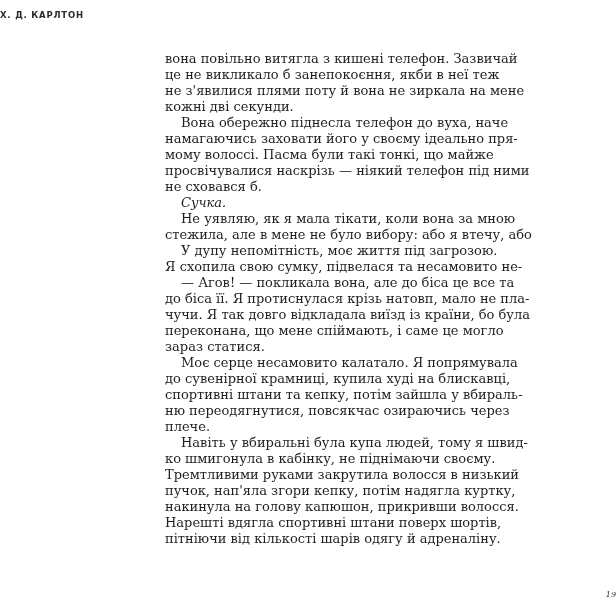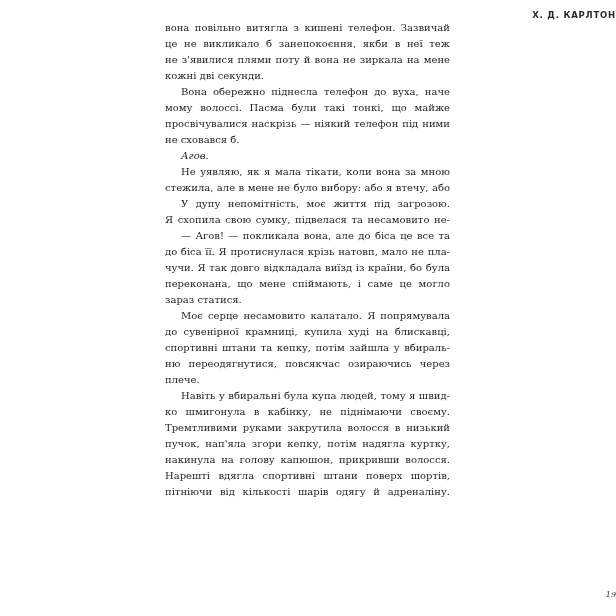--- a/index.html
+++ b/index.html
@@ -1,25 +1,25 @@
 <!DOCTYPE html>
 <html><head>
 <meta charset="utf-8">
 <style>
   html, body { margin: 0; padding: 0; background: #ffffff; }
   body { width: 616px; height: 616px; position: relative; overflow: hidden; }
   .page { position: absolute; left: 0; top: 0; width: 616px; height: 616px; background: #fff; }
   .running-head {
-    position: absolute; top: 10px; left: 0; width: 616px; text-align: right;
+    position: absolute; top: 10px; left: 0; width: 616px; text-align: left;
     font-family: "DejaVu Sans", sans-serif; font-weight: bold; font-size: 8.5px;
     letter-spacing: 0.8px; color: #2a2a2a;
   }
   .body-text {
-    position: absolute; left: 165px; top: 20px; width: 285px;
-    font-family: "DejaVu Serif", serif; font-size: 10px; line-height: 16px;
+    position: absolute; left: 165px; top: 51px; width: 285px;
+    font-family: "DejaVu Serif", serif; font-size: 13px; line-height: 16px;
     color: #1f1f1f; text-align: justify; text-align-last: left;
     hyphens: manual;
   }
   .line { display: block; text-align: justify; text-align-last: justify; white-space: nowrap; }
   .line.last { text-align-last: left; }
   .line.ind { padding-left: 16px; }
   .folio {
     position: absolute; top: 590px; left: 0; width: 616px; text-align: right;
     font-family: "DejaVu Serif", serif; font-style: italic; font-size: 8px; color: #333;
   }
@@ -29,24 +29,25 @@
 
 <div class="page">
   <div class="running-head">Х. Д. КАРЛТОН</div>
 
   <div class="body-text">
     <span class="line">вона повільно витягла з кишені телефон. Зазвичай</span>
     <span class="line">це не викликало б занепокоєння, якби в неї теж</span>
     <span class="line">не з'явилися плями поту й вона не зиркала на мене</span>
     <span class="line last">кожні дві секунди.</span>
     <span class="line ind">Вона обережно піднесла телефон до вуха, наче</span>
+    <span class="line">намагаючись заховати його у своєму ідеально пря-</span>
     <span class="line">мому волоссі. Пасма були такі тонкі, що майже</span>
     <span class="line">просвічувалися наскрізь — ніякий телефон під ними</span>
     <span class="line last">не сховався б.</span>
-    <span class="line ind last" style="font-style: italic;">Агов.</span>
+    <span class="line ind last" style="font-style: italic;">Сучка.</span>
     <span class="line ind">Не уявляю, як я мала тікати, коли вона за мною</span>
     <span class="line">стежила, але в мене не було вибору: або я втечу, або</span>
     <span class="line ind">У дупу непомітність, моє життя під загрозою.</span>
     <span class="line">Я схопила свою сумку, підвелася та несамовито не-</span>
     <span class="line ind">— Агов! — покликала вона, але до біса це все та</span>
     <span class="line">до біса її. Я протиснулася крізь натовп, мало не пла-</span>
     <span class="line">чучи. Я так довго відкладала виїзд із країни, бо була</span>
     <span class="line">переконана, що мене спіймають, і саме це могло</span>
     <span class="line last">зараз статися.</span>
     <span class="line ind">Моє серце несамовито калатало. Я попрямувала</span>

